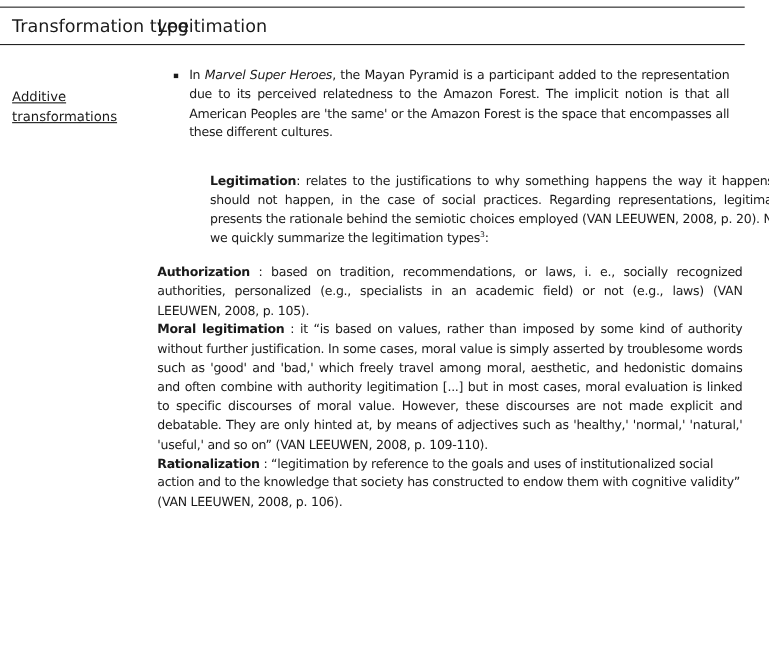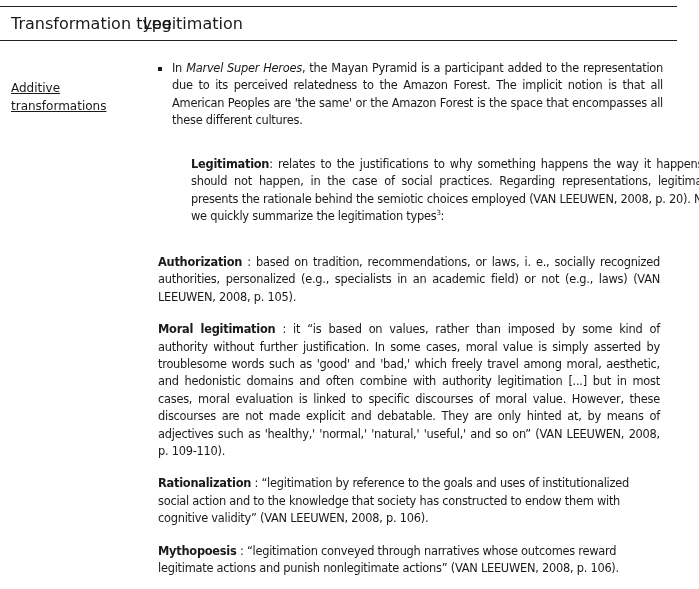--- a/index.html
+++ b/index.html
@@ -63,21 +63,21 @@
     }
     .bullet-mark {
       position: absolute;
       left: 3px;
       top: 7px;
       width: 4px;
       height: 4px;
       background: #1a1a1a;
     }
     sup { font-size: 7px; line-height: 0; }
-    .type-item { margin: 15px; text-align: left; }
+    .type-item { margin: 0; text-align: left; }
     .type-item.justify { text-align: justify; }
   </style>
 </head>
 <body>
 
 <div class="rule rule-top"></div>
 
 <div class="hdr hdr-type">Transformation type</div>
 <div class="hdr hdr-desc">Legitimation</div>
 
@@ -92,14 +92,13 @@
 </div>
 
 <div class="desc legitimation">
   <p class="para"><b>Legitimation</b><span>: relates to the justifications to why something happens the way it happens, or should not happen, in the case of social practices. Regarding representations, legitimation presents the rationale behind the semiotic choices employed (VAN LEEUWEN, 2008, p. 20). Next, we quickly summarize the legitimation types</span><sup>3</sup><span>:</span></p>
 </div>
 
 <div class="desc types">
   <p class="type-item justify"><b>Authorization</b><span> : based on tradition, recommendations, or laws, i. e., socially recognized authorities, personalized (e.g., specialists in an academic field) or not (e.g., laws) (VAN LEEUWEN, 2008, p. 105).</span></p>
   <p class="type-item justify"><b>Moral legitimation</b><span> : it “is based on values, rather than imposed by some kind of authority without further justification. In some cases, moral value is simply asserted by troublesome words such as 'good' and 'bad,' which freely travel among moral, aesthetic, and hedonistic domains and often combine with authority legitimation [...] but in most cases, moral evaluation is linked to specific discourses of moral value. However, these discourses are not made explicit and debatable. They are only hinted at, by means of adjectives such as 'healthy,' 'normal,' 'natural,' 'useful,' and so on” (VAN LEEUWEN, 2008, p. 109-110).</span></p>
   <p class="type-item"><b>Rationalization</b><span> : “legitimation by reference to the goals and uses of institutionalized social action and to the knowledge that society has constructed to endow them with cognitive validity” (VAN LEEUWEN, 2008, p. 106).</span></p>
-  <p class="type-item"><b>Mythopoesis</b><span> : “legitimation conveyed through narratives whose outcomes reward legitimate actions and punish nonlegitimate actions” (VAN LEEUWEN, 2008, p. 106).</span></p>
 </div>
 
 </body></html>

